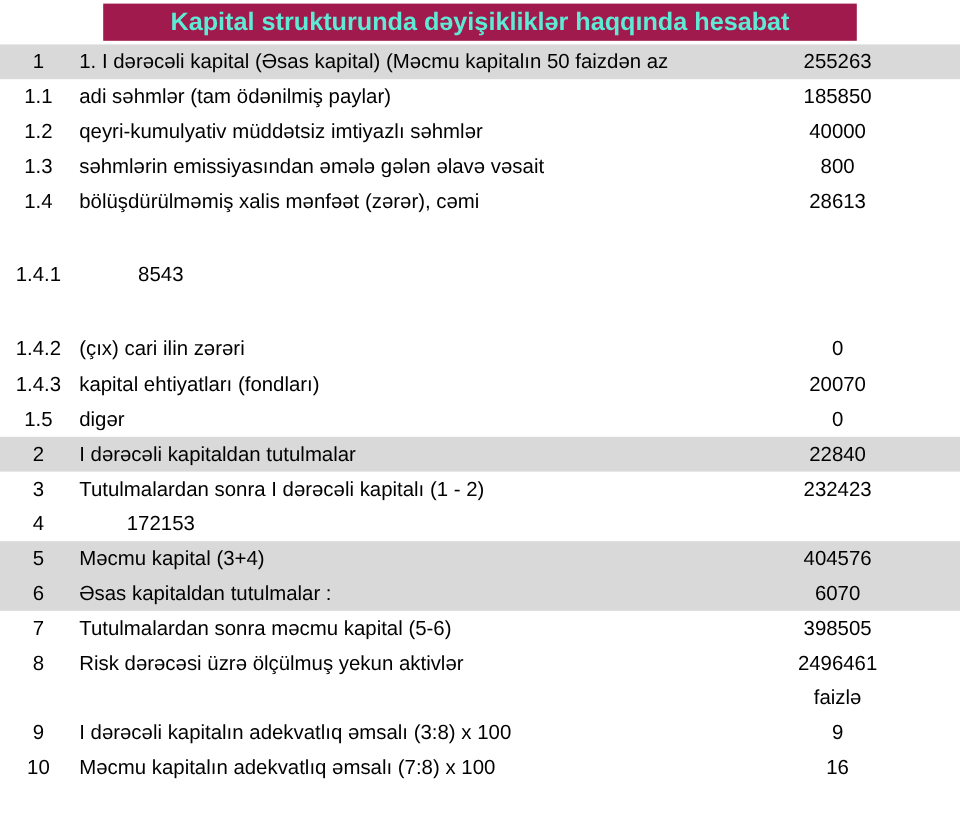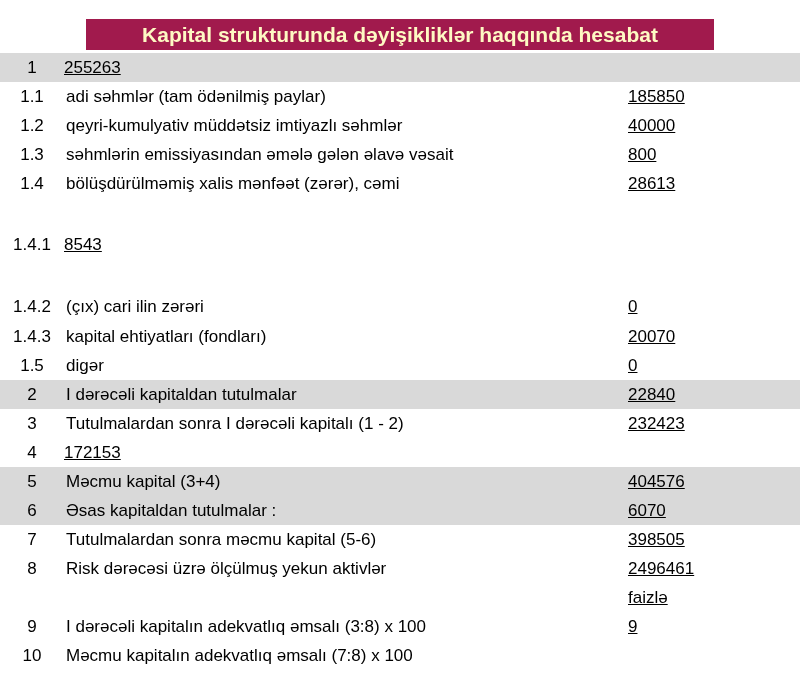--- a/index.html
+++ b/index.html
@@ -6,25 +6,25 @@
   body {
     width: 800px;
     height: 678px;
     background: #ffffff;
     font-family: "Liberation Sans", sans-serif;
     color: #000000;
     overflow: hidden;
   }
   .report { width: 800px; }
   .report-header {
-    margin: 19px auto 3px auto;
+    margin: 3px auto 3px auto;
     width: 628px;
     height: 31px;
     background: var(--header-bg, #A11A4D);
-    color: #fef9c3;
+    color: #5eead4;
     font-size: 21px;
     font-weight: 700;
     display: flex;
     align-items: center;
     justify-content: center;
     white-space: nowrap;
   }
   .rows { width: 800px; }
   .row {
     display: flex;
@@ -35,30 +35,31 @@
   }
   .row.shaded { background: var(--shaded-bg, #D9D9D9); }
   .row.tall {
     min-height: 57px;
     align-items: flex-end;
     padding-bottom: 5px;
   }
   .cell { white-space: nowrap; overflow: hidden; }
   .cell.num { flex: 0 0 64px; text-align: center; }
   .cell.label { flex: 1 1 auto; padding-left: 2px; }
-  .cell.value { flex: 0 0 140px; text-align: left; padding-right: 32px; text-decoration: underline; }
+  .cell.value { flex: 0 0 140px; text-align: center; padding-right: 32px; }
 </style>
 </head>
 <body>
 
 <div class="report">
   <div class="report-header">Kapital strukturunda dəyişikliklər haqqında hesabat</div>
   <div class="rows" id="rows">
   <div class="row shaded">
     <div class="cell num">1</div>
+    <div class="cell label">1. I dərəcəli kapital (Əsas kapital) (Məcmu kapitalın 50 faizdən  az</div>
     <div class="cell value">255263</div>
   </div>
 
   <div class="row">
     <div class="cell num">1.1</div>
     <div class="cell label">adi səhmlər (tam ödənilmiş paylar)</div>
     <div class="cell value">185850</div>
   </div>
 
   <div class="row">
@@ -151,15 +152,16 @@
 
   <div class="row">
     <div class="cell num">9</div>
     <div class="cell label">I dərəcəli  kapitalın  adekvatlıq əmsalı (3:8) x 100</div>
     <div class="cell value">9</div>
   </div>
 
   <div class="row">
     <div class="cell num">10</div>
     <div class="cell label">Məcmu kapitalın  adekvatlıq  əmsalı (7:8) x 100</div>
+    <div class="cell value">16</div>
   </div>
 </div>
 </div>
 
 </body></html>

